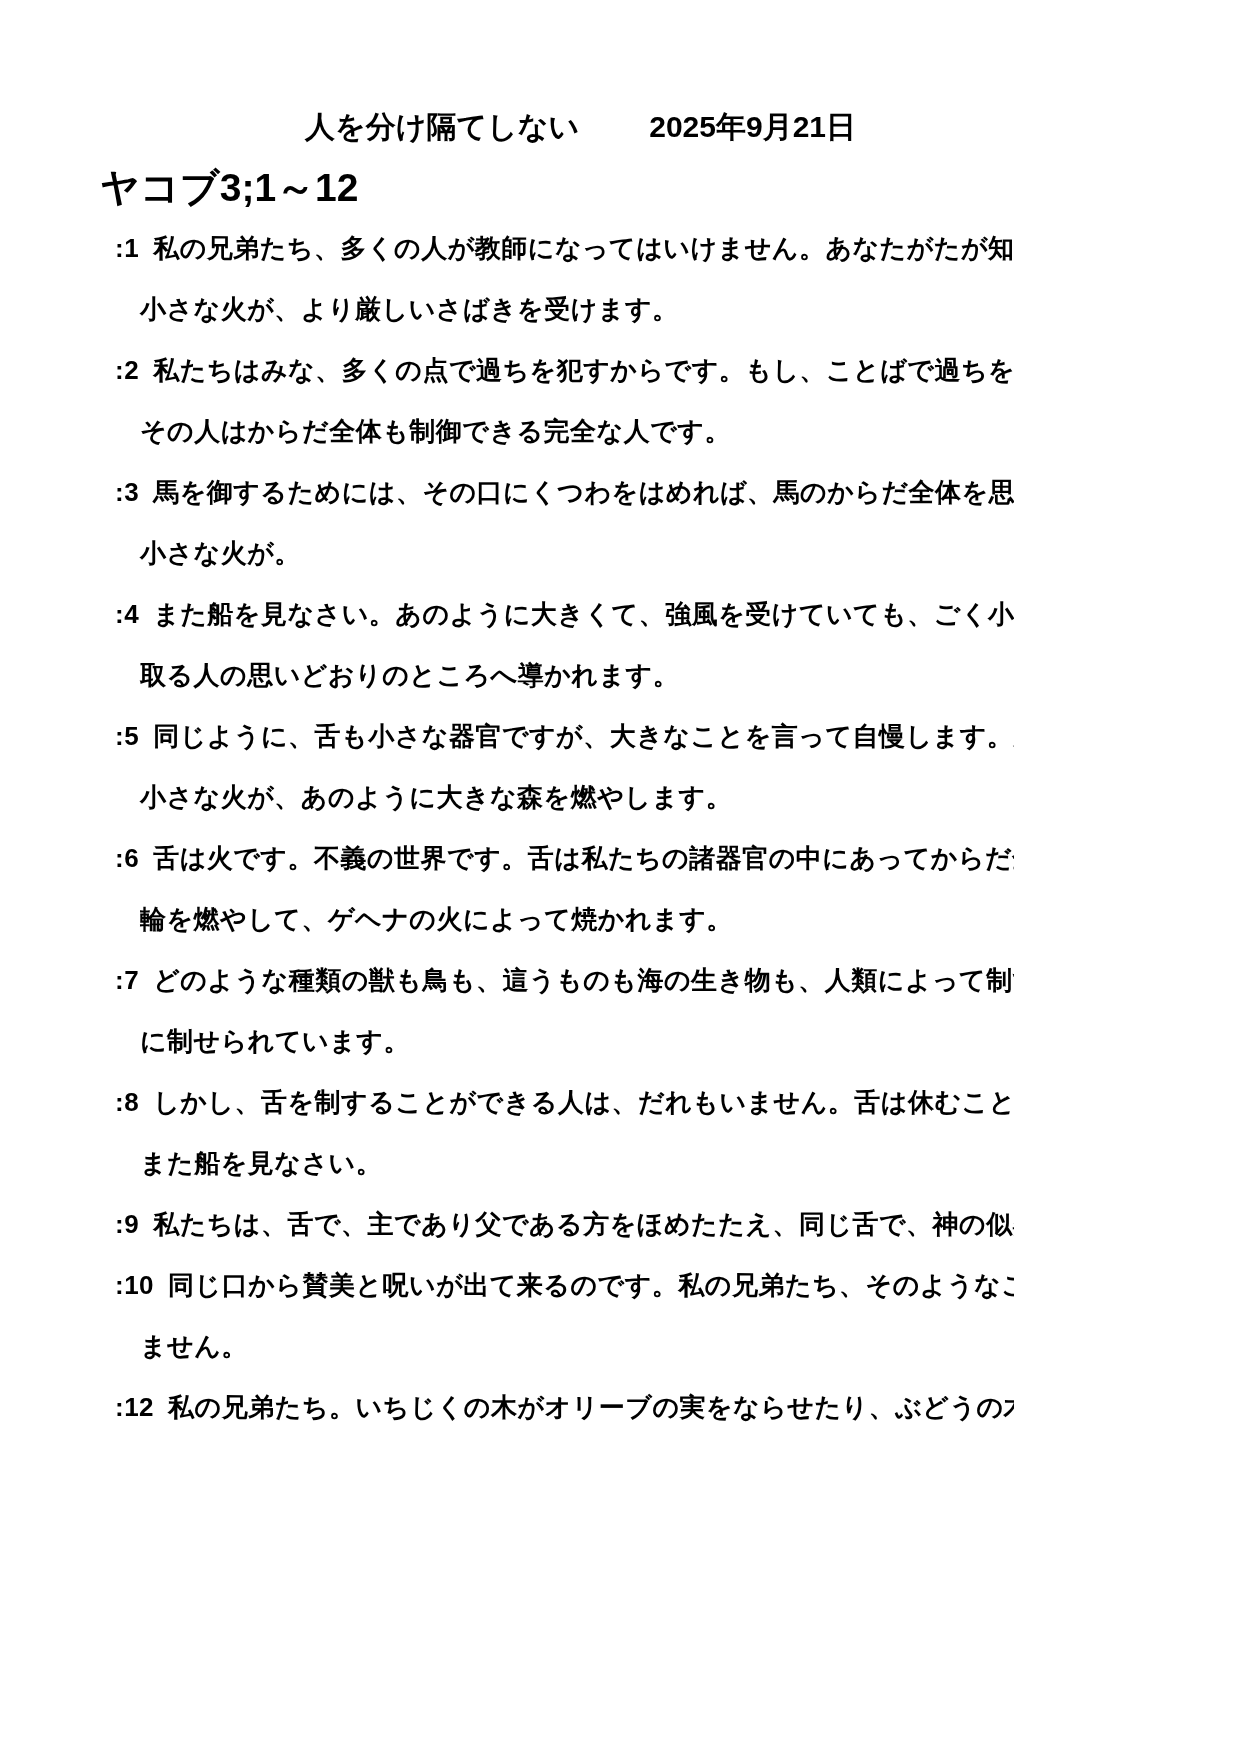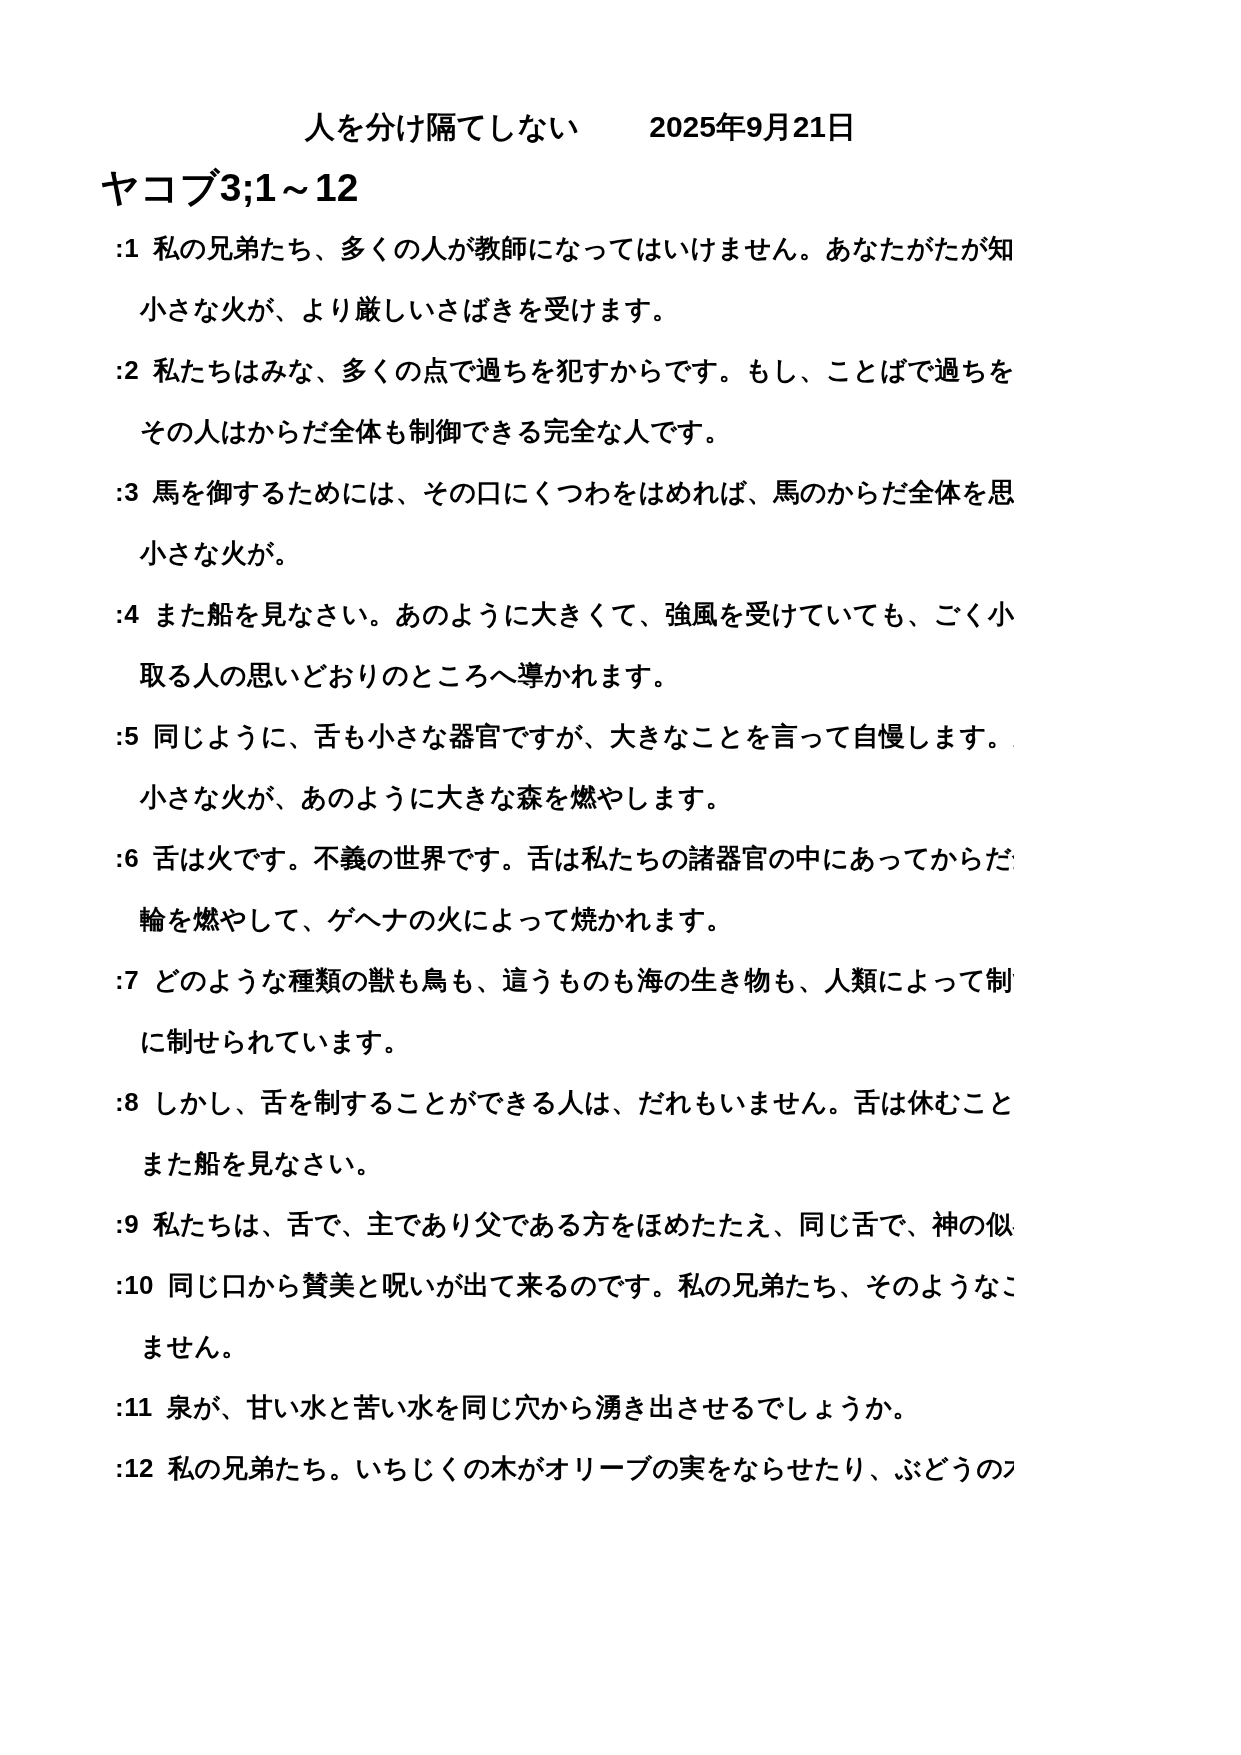--- a/index.html
+++ b/index.html
@@ -96,19 +96,16 @@
         <div class="verse-line cont">また船を見なさい。</div>
       </div>
       <div class="verse">
         <div class="verse-line first"><span class="vnum">:9</span><span>私たちは、舌で、主であり父である方をほめたたえ、同じ舌で、神の似姿に造られた人間を呪</span></div>
       </div>
       <div class="verse">
         <div class="verse-line first"><span class="vnum">:10</span><span>同じ口から賛美と呪いが出て来るのです。私の兄弟たち、そのようなことが、あってはなり</span></div>
         <div class="verse-line cont">ません。</div>
       </div>
       <div class="verse">
-        <div class="verse-line first"><span class="vnum">:11</span><span>泉が、甘い水と苦い水を同じ穴から湧き出させるでしょうか。</span></div>
-      </div>
-      <div class="verse">
         <div class="verse-line first"><span class="vnum">:12</span><span>私の兄弟たち。いちじくの木がオリーブの実をならせたり、ぶどうの木がいちじくの実をな</span></div>
       </div>
     </div>
 </div>
 
 </body></html>

